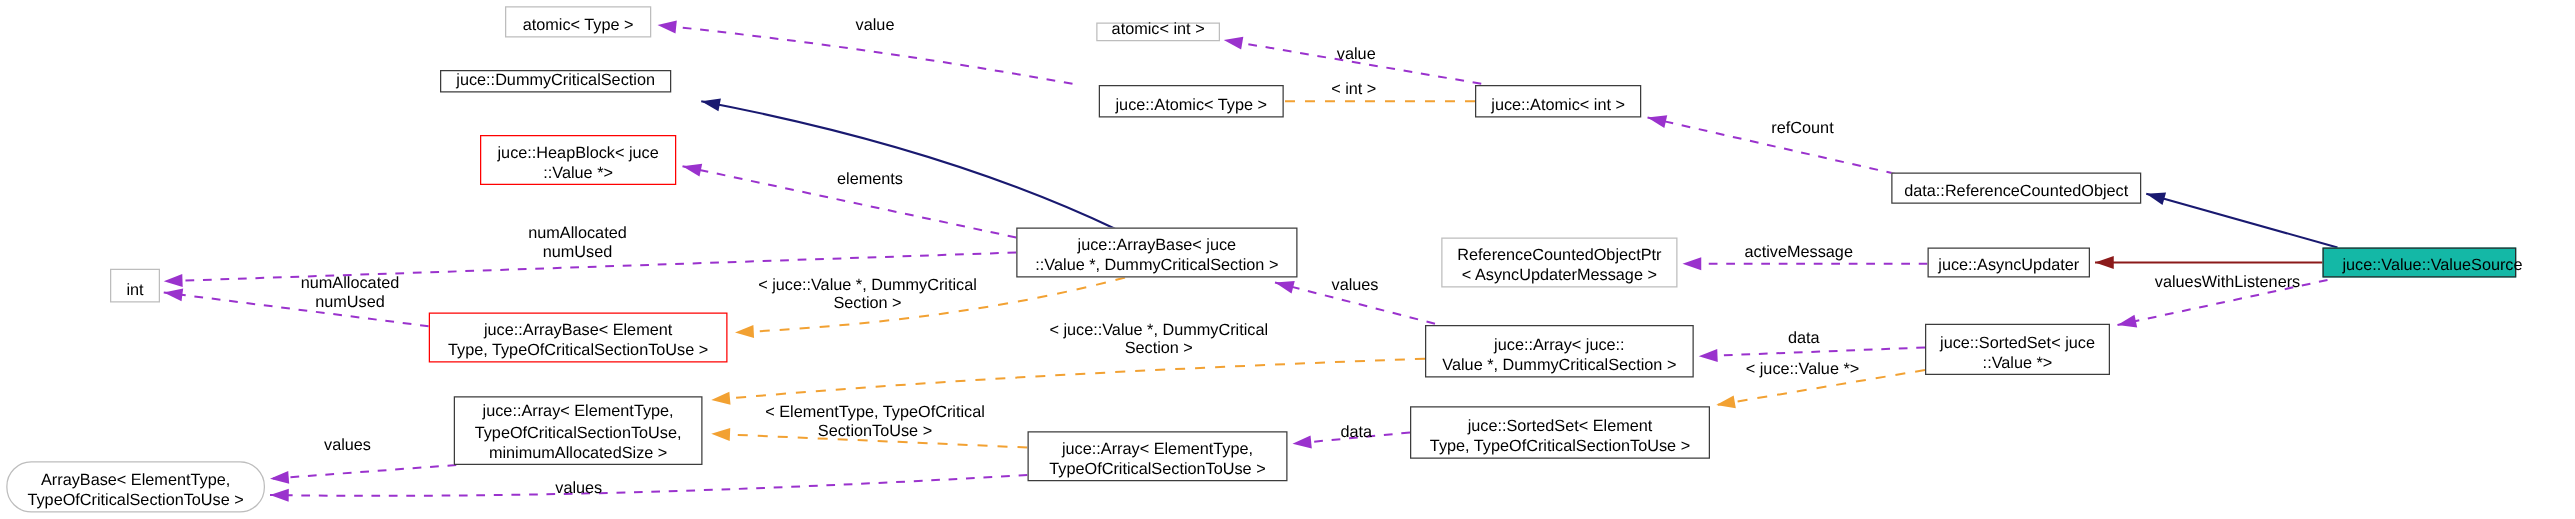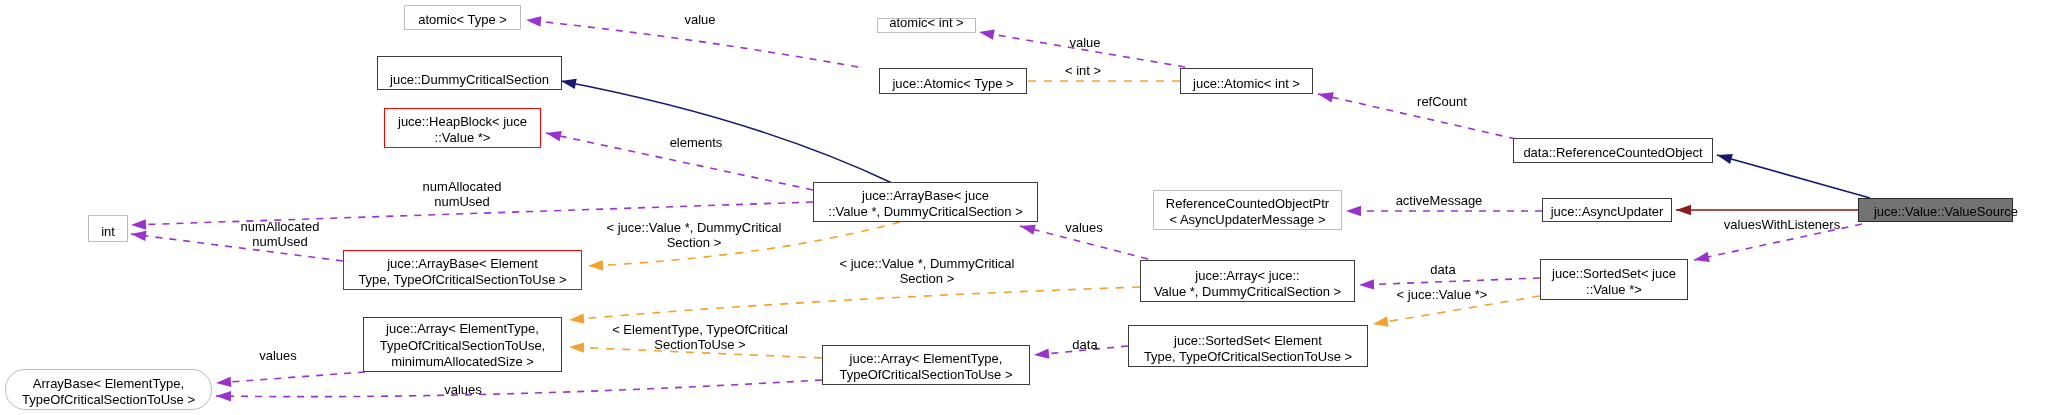--- a/index.html
+++ b/index.html
@@ -6,21 +6,21 @@
   #canvas{position:relative;width:2060px;height:415px;background:#ffffff;
           font-family:"Liberation Sans",sans-serif;overflow:hidden;}
   #edge-layer{position:absolute;left:0;top:0;width:2060px;height:415px;}
   .node{position:absolute;display:flex;align-items:flex-end;justify-content:center;
         text-align:center;background:#ffffff;color:#000;box-sizing:border-box;
         font-size:13px;line-height:1.25;padding:1px 3px;}
   .node span{white-space:pre-line;}
   .node.documented{border:1.5px solid #3c3c3c;}
   .node.external{border:1px solid #bdbdbd;}
   .node.truncated{border:1.8px solid #fe0000;}
-  .node.focus{border:1.5px solid #2a2a2a;background:#737373;padding-left:24px;}
+  .node.focus{border:1.5px solid #2a2a2a;background:#14b8a6;padding-left:24px;}
   .edge-label{position:absolute;transform:translate(-50%,-50%);font-size:13px;
               line-height:1.18;text-align:center;white-space:pre-line;color:#000;}
 </style>
 </head>
 <body>
 
 <div id="canvas">
   <svg id="edge-layer" xmlns="http://www.w3.org/2000/svg" viewBox="0 0 2060 415">
       <path d="M858,67 Q690,37 526,20" fill="none" stroke="#9a32cd" stroke-width="1.6" stroke-dasharray="7,7"></path>
       <polygon points="526,20 540.3839039053327,26.718877022401553 541.4562070805995,16.374305213945068" fill="#9a32cd"></polygon>
@@ -62,21 +62,21 @@
       <polygon points="561,81 574.7602204827867,88.91810155688182 576.7086061325426,78.7022416635676" fill="#191970"></polygon>
       <path d="M1870,198 L1717,155" fill="none" stroke="#191970" stroke-width="1.6"></path>
       <polygon points="1717,155 1730.0336031225872,164.06450162131847 1732.8474620182235,154.05239903917078" fill="#191970"></polygon>
       <path d="M1858,210 L1676,210" fill="none" stroke="#8b1a1a" stroke-width="1.6"></path>
       <polygon points="1676,210 1691,215.2 1691,204.8" fill="#8b1a1a"></polygon>
     </svg>
   <div id="node-layer">
       <div class="node external" style="left: 404px; top: 5px; width: 117px; height: 25px;">
         <span>atomic&lt; Type &gt;</span>
       </div>
-      <div class="node documented" style="left: 377px; top: 56px; width: 185px; height: 34px;">
+      <div class="node documented" style="left: 352px; top: 56px; width: 185px; height: 18px;">
         <span>juce::DummyCriticalSection</span>
       </div>
       <div class="node truncated" style="left: 384px; top: 108px; width: 157px; height: 40px;">
         <span>juce::HeapBlock&lt; juce
 ::Value *&gt;</span>
       </div>
       <div class="node external" style="left: 88px; top: 215px; width: 40px; height: 27px;">
         <span>int</span>
       </div>
       <div class="node truncated" style="left: 343px; top: 250px; width: 239px; height: 40px;">

